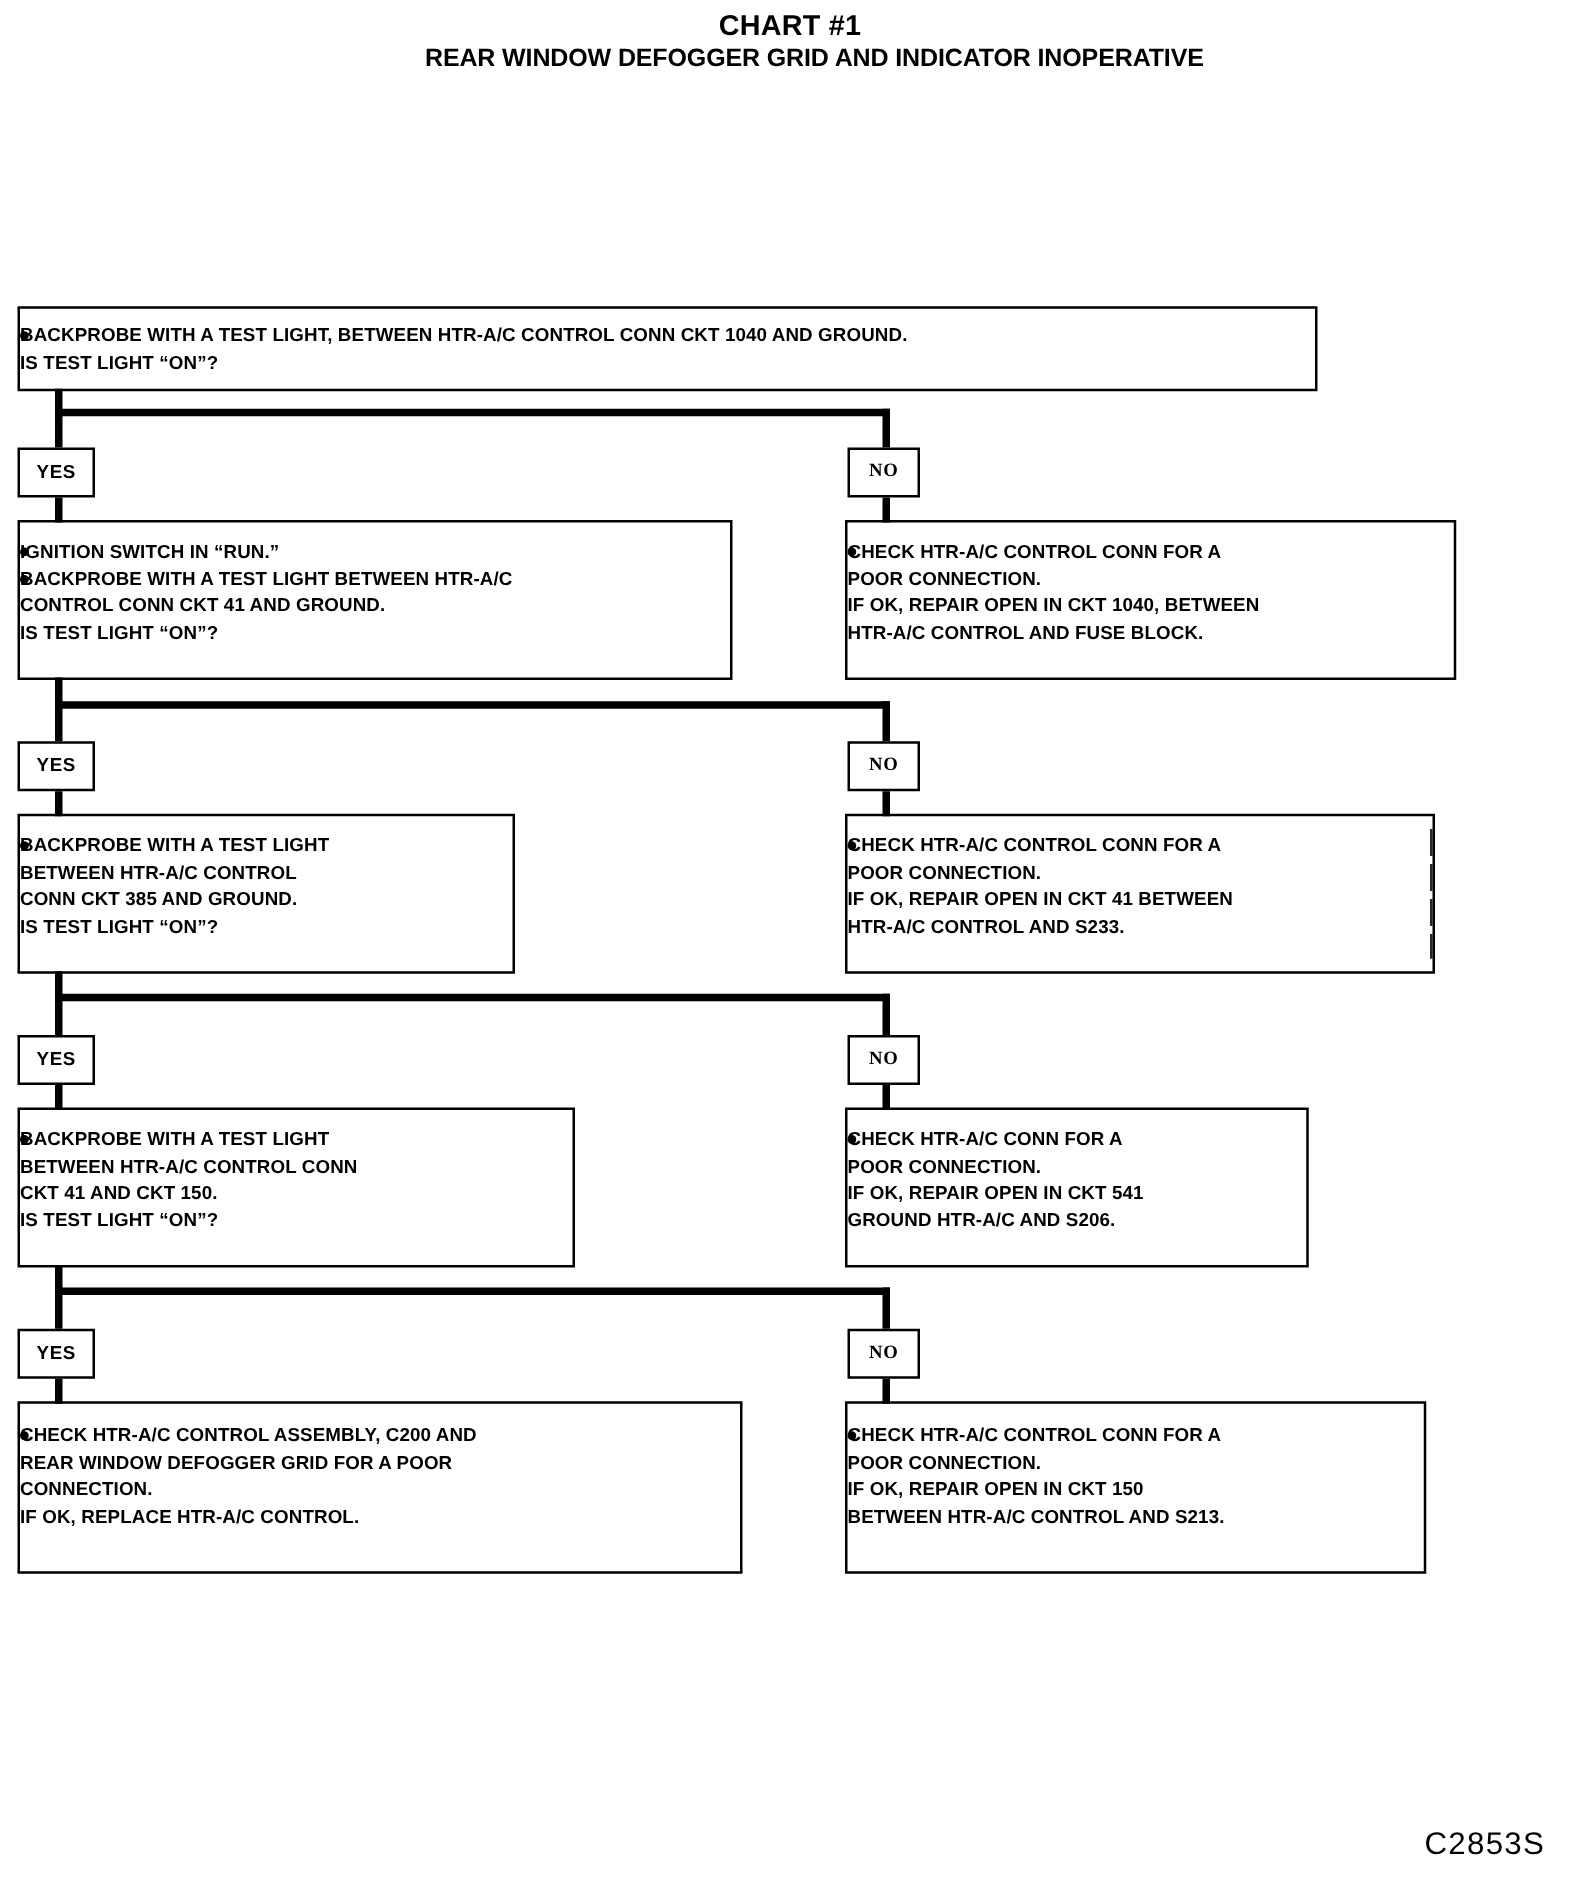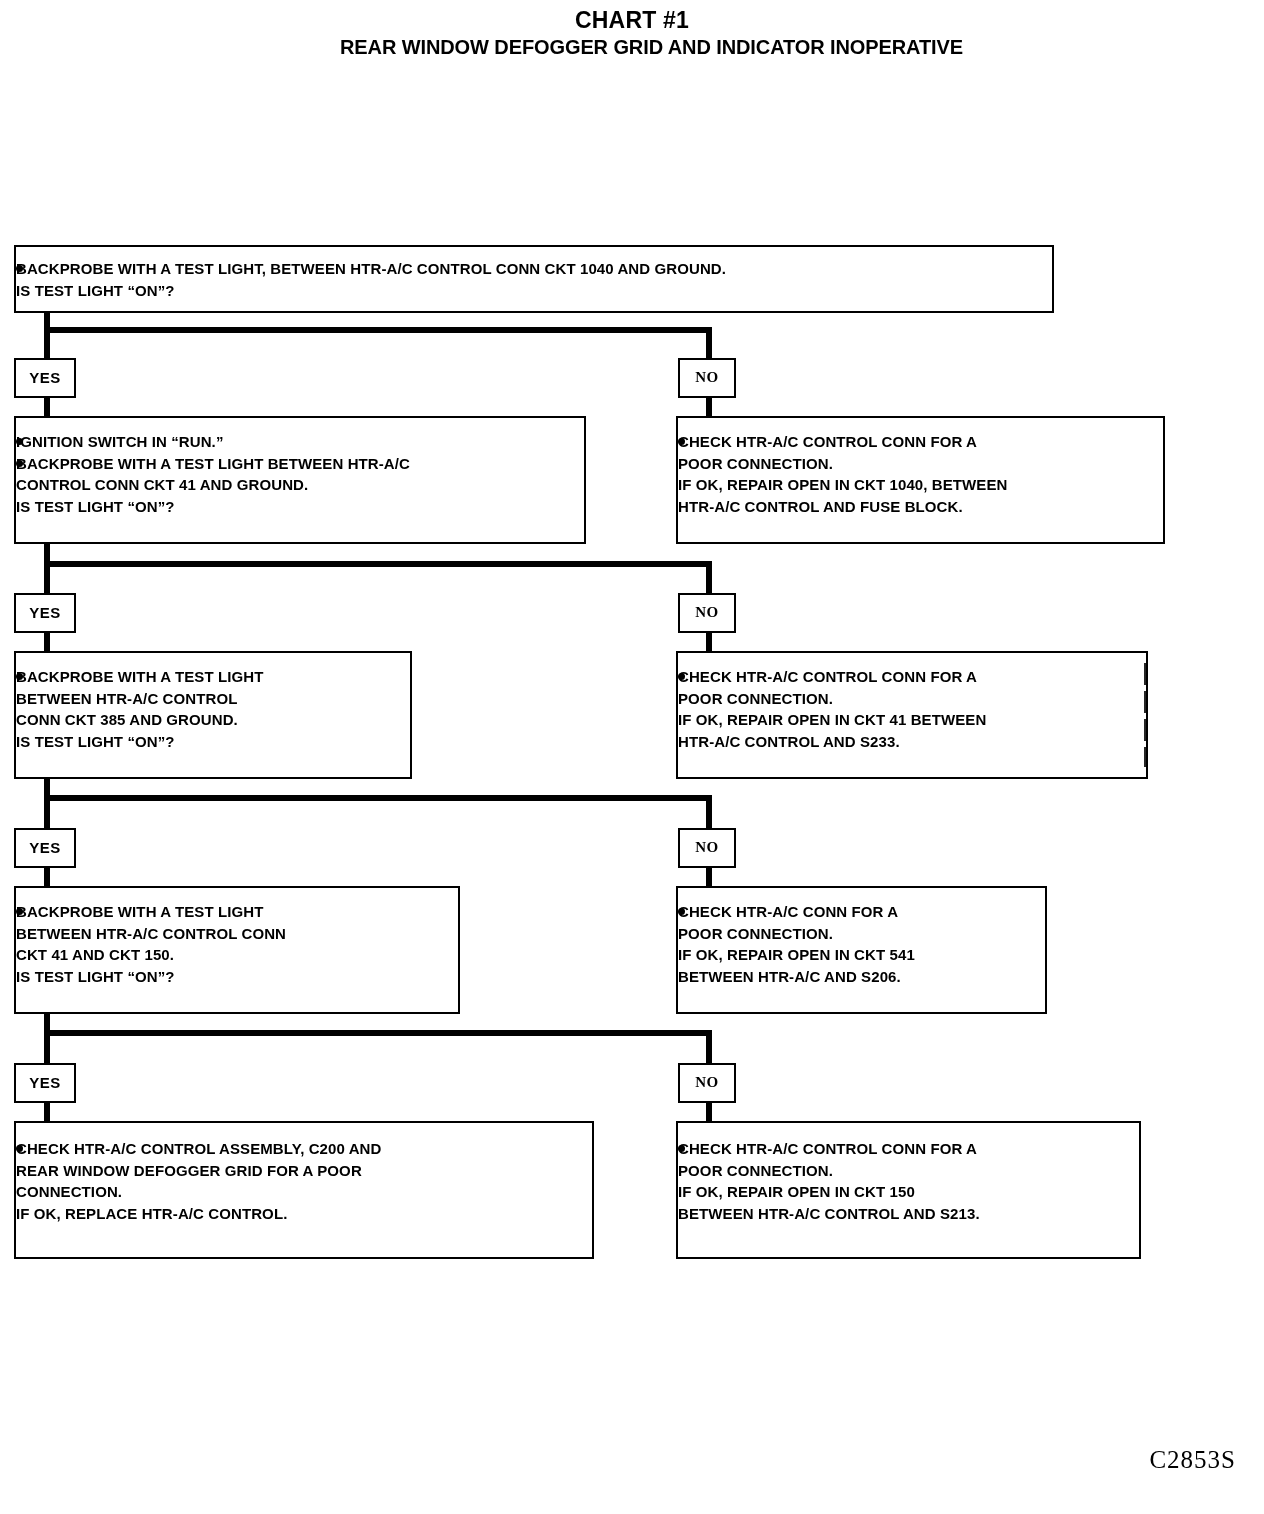--- a/index.html
+++ b/index.html
@@ -111,22 +111,22 @@
     position: absolute;
     background: #000;
     height: 6px;
     z-index: 1;
   }
 
   
   .footer-code {
     position: absolute;
     right: 28px;
-    bottom: 40px;
-    font-family: Liberation Serif, serif;
+    bottom: 24px;
+    font-family: Liberation Sans, sans-serif;
     font-size: 25px;
     letter-spacing: 1px;
     font-weight: normal;
   }
 
   
   .artifact {
     position: absolute;
     width: 2px;
     background: repeating-linear-gradient(
@@ -268,21 +268,21 @@
 </div>
 
 <div class="node" style="left:676px; top:886px; width:371px; height:128px; padding:13px 10px 0 0;">
   <ul>
     <li class="bul">
       <span class="bullet"></span>
       <span class="lines">
         <span class="ln">CHECK HTR-A/C CONN FOR  A</span>
         <span class="ln">POOR CONNECTION.</span>
         <span class="ln">IF OK, REPAIR OPEN IN CKT 541</span>
-        <span class="ln">BETWEEN HTR-A/C AND S206.</span>
+        <span class="ln">GROUND HTR-A/C AND S206.</span>
       </span>
     </li>
   </ul>
 </div>
 
 <div class="conn-v" style="left:44px; top:1012px; height:22px;"></div>
 <div class="conn-h" style="left:44px; top:1030px; width:668px;"></div>
 <div class="conn-v" style="left:44px; top:1030px; height:34px;"></div>
 <div class="conn-v" style="left:706px; top:1030px; height:34px;"></div>
 

